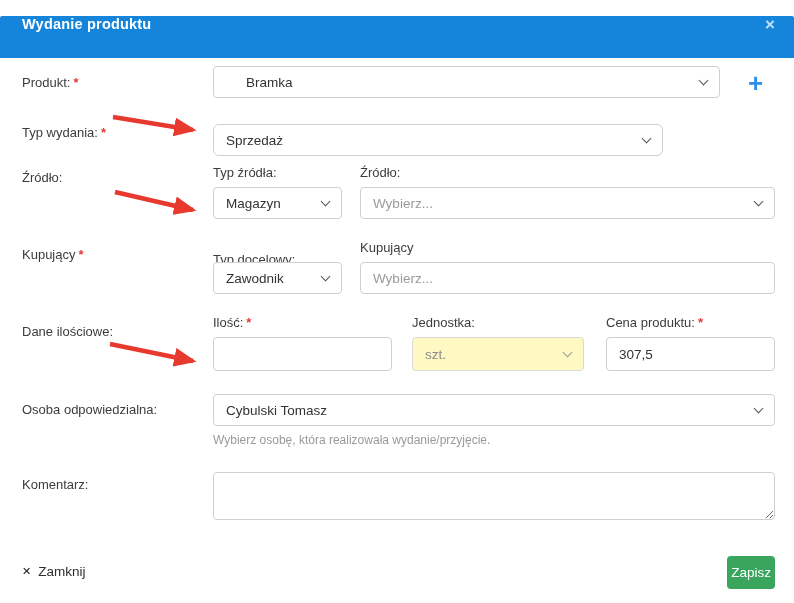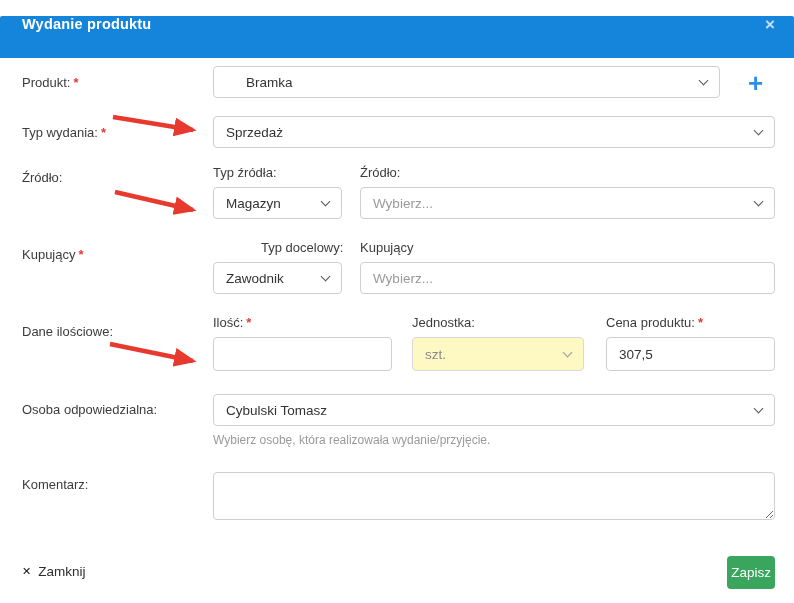--- a/index.html
+++ b/index.html
@@ -103,39 +103,39 @@
   </div>
 
   <span class="lbl abs" style="left:22px; top:75px;"><span>Produkt:</span><span class="req">*</span></span>
   <div class="ctl" style="left:213px; top:66px; width:507px;padding-left:32px;">
     <span class="val">Bramka</span>
     <span class="chev"></span>
   </div>
   <span class="plus" style="left:748px; top:70px;">+</span>
 
   <span class="lbl abs" style="left:22px; top:125px;"><span>Typ wydania:</span><span class="req">*</span></span>
-  <div class="ctl" style="left:213px; top:116px; width:562px;">
+  <div class="ctl" style="left:213px; top:124px; width:450px;border-radius:6px;">
     <span class="val">Sprzedaż</span>
     <span class="chev"></span>
   </div>
 
   <span class="lbl abs" style="left:22px; top:170px;">Źródło:</span>
   <span class="sublbl abs" style="left:213px; top:165px;">Typ źródła:</span>
   <span class="sublbl abs" style="left:360px; top:165px;">Źródło:</span>
   <div class="ctl" style="left:213px; top:187px; width:129px;">
     <span class="val">Magazyn</span>
     <span class="chev"></span>
   </div>
   <div class="ctl" style="left:360px; top:187px; width:415px;">
     <span class="val ph">Wybierz...</span>
     <span class="chev"></span>
   </div>
 
   <span class="lbl abs" style="left:22px; top:247px;"><span>Kupujący</span><span class="req">*</span></span>
-  <span class="sublbl abs" style="left:213px; top:240px;margin-left:48px;">Typ docelowy:</span>
+  <span class="sublbl abs" style="left:213px; top:252px;">Typ docelowy:</span>
   <span class="sublbl abs" style="left:360px; top:240px;">Kupujący</span>
   <div class="ctl" style="left:213px; top:262px; width:129px;">
     <span class="val">Zawodnik</span>
     <span class="chev"></span>
   </div>
   <input class="txt" style="left: 360px; top: 262px; width: 415px; height: 32px;" placeholder="Wybierz...">
 
   <span class="lbl abs" style="left:22px; top:324px;">Dane ilościowe:</span>
   <span class="sublbl abs" style="left:213px; top:315px;"><span>Ilość:</span><span class="req">*</span></span>
   <span class="sublbl abs" style="left:412px; top:315px;">Jednostka:</span>

